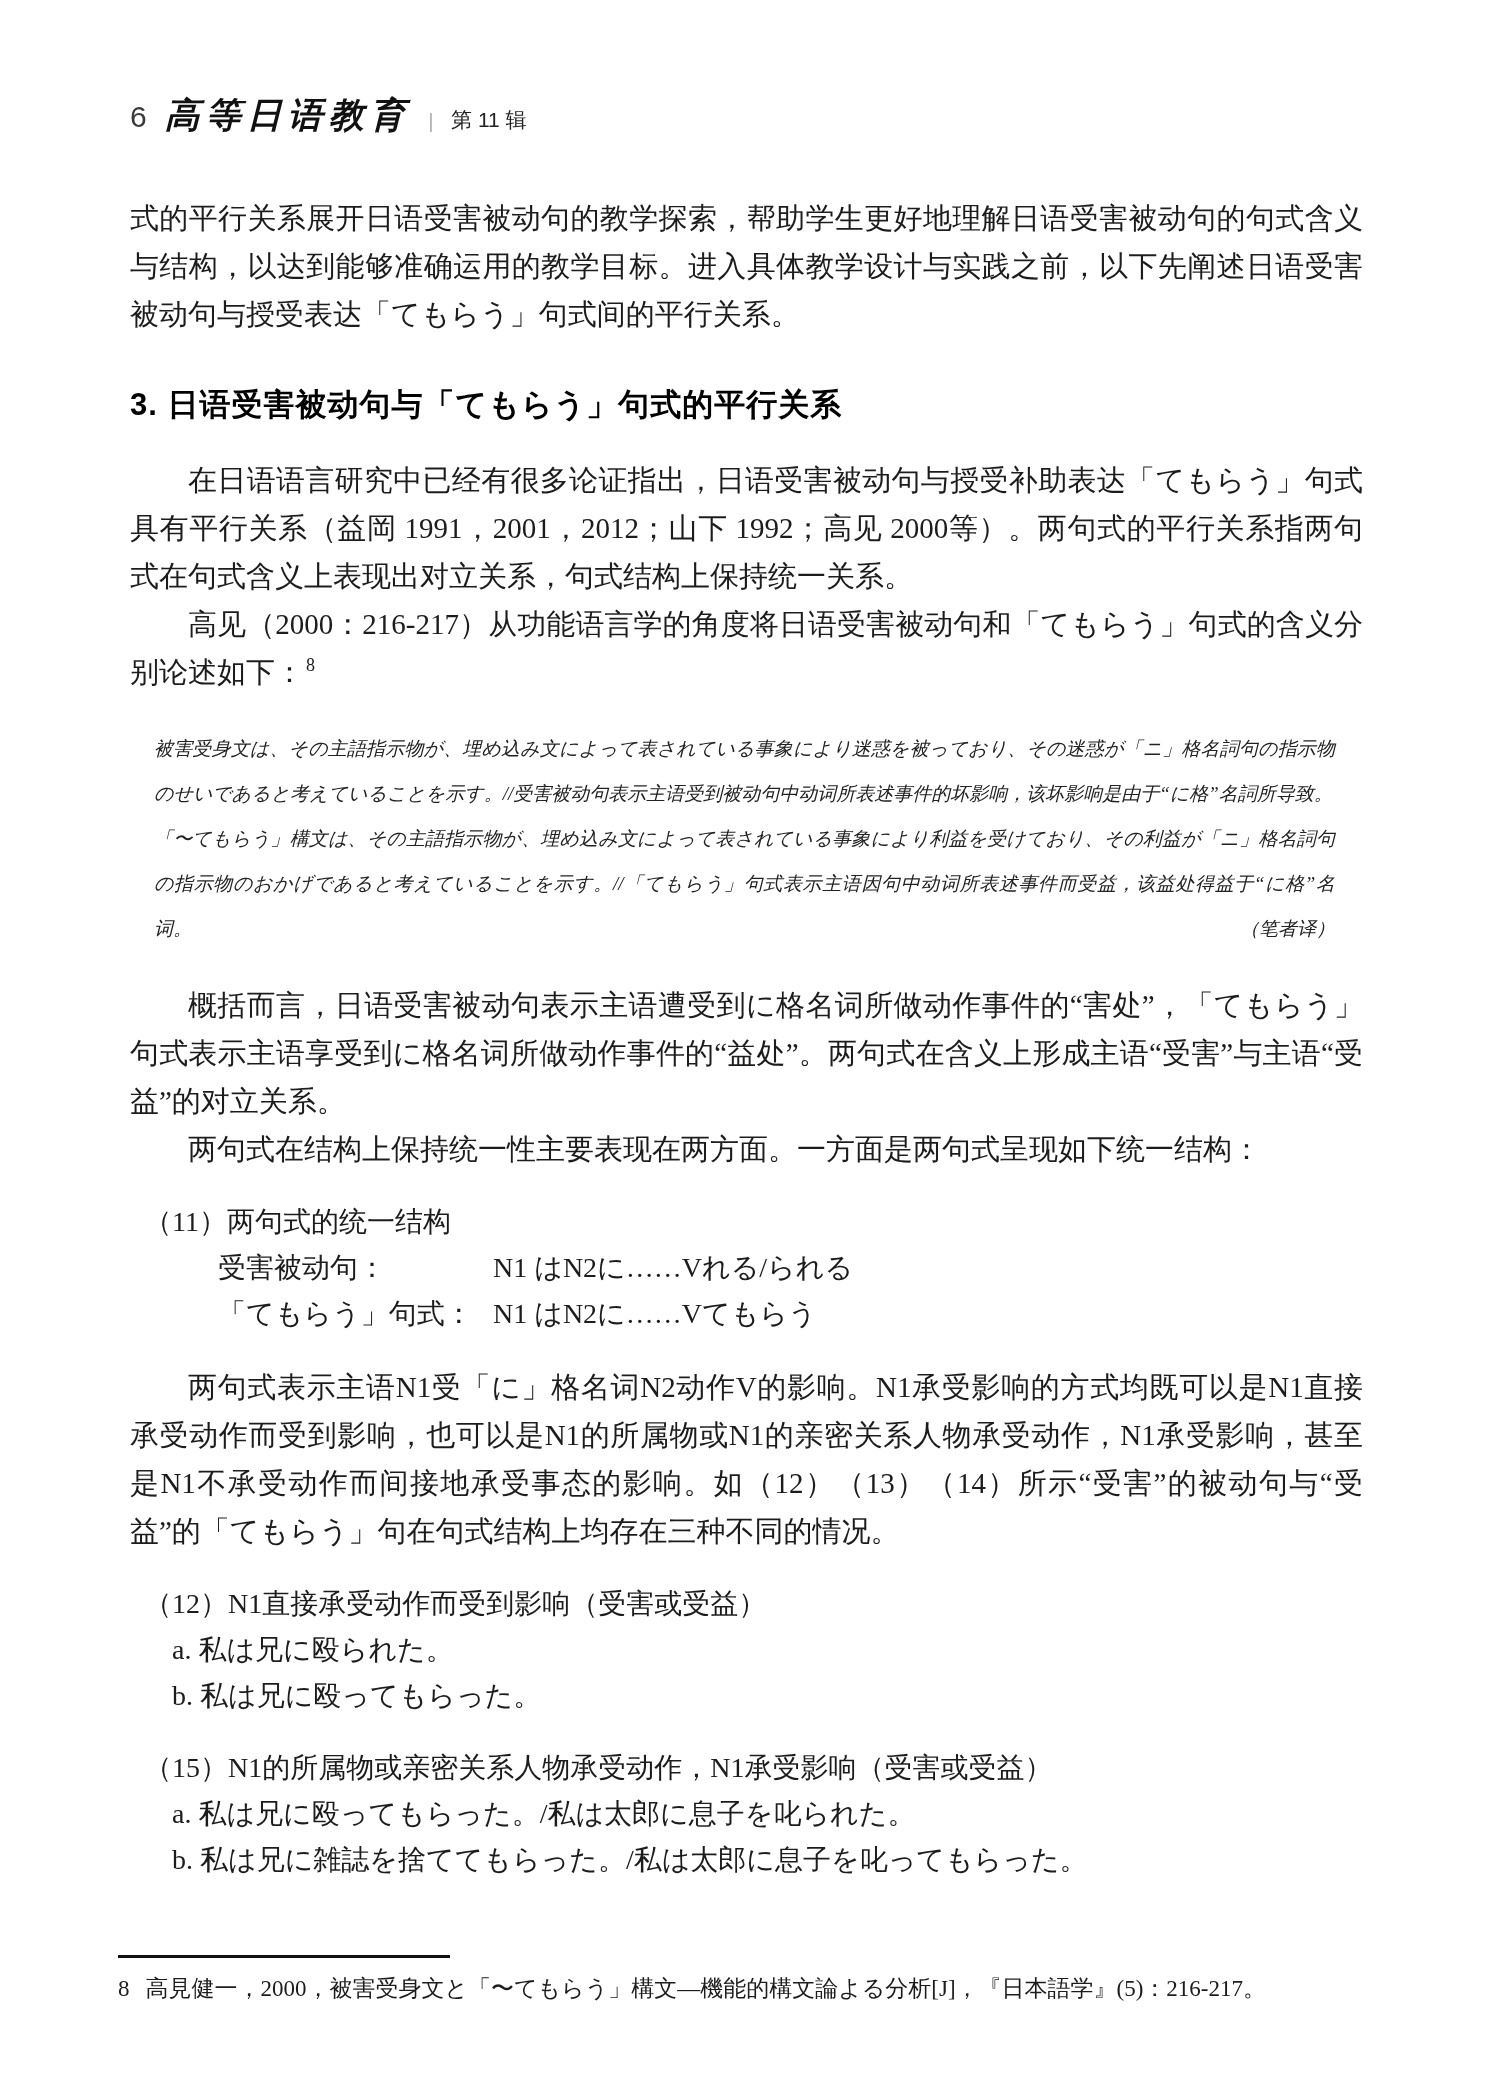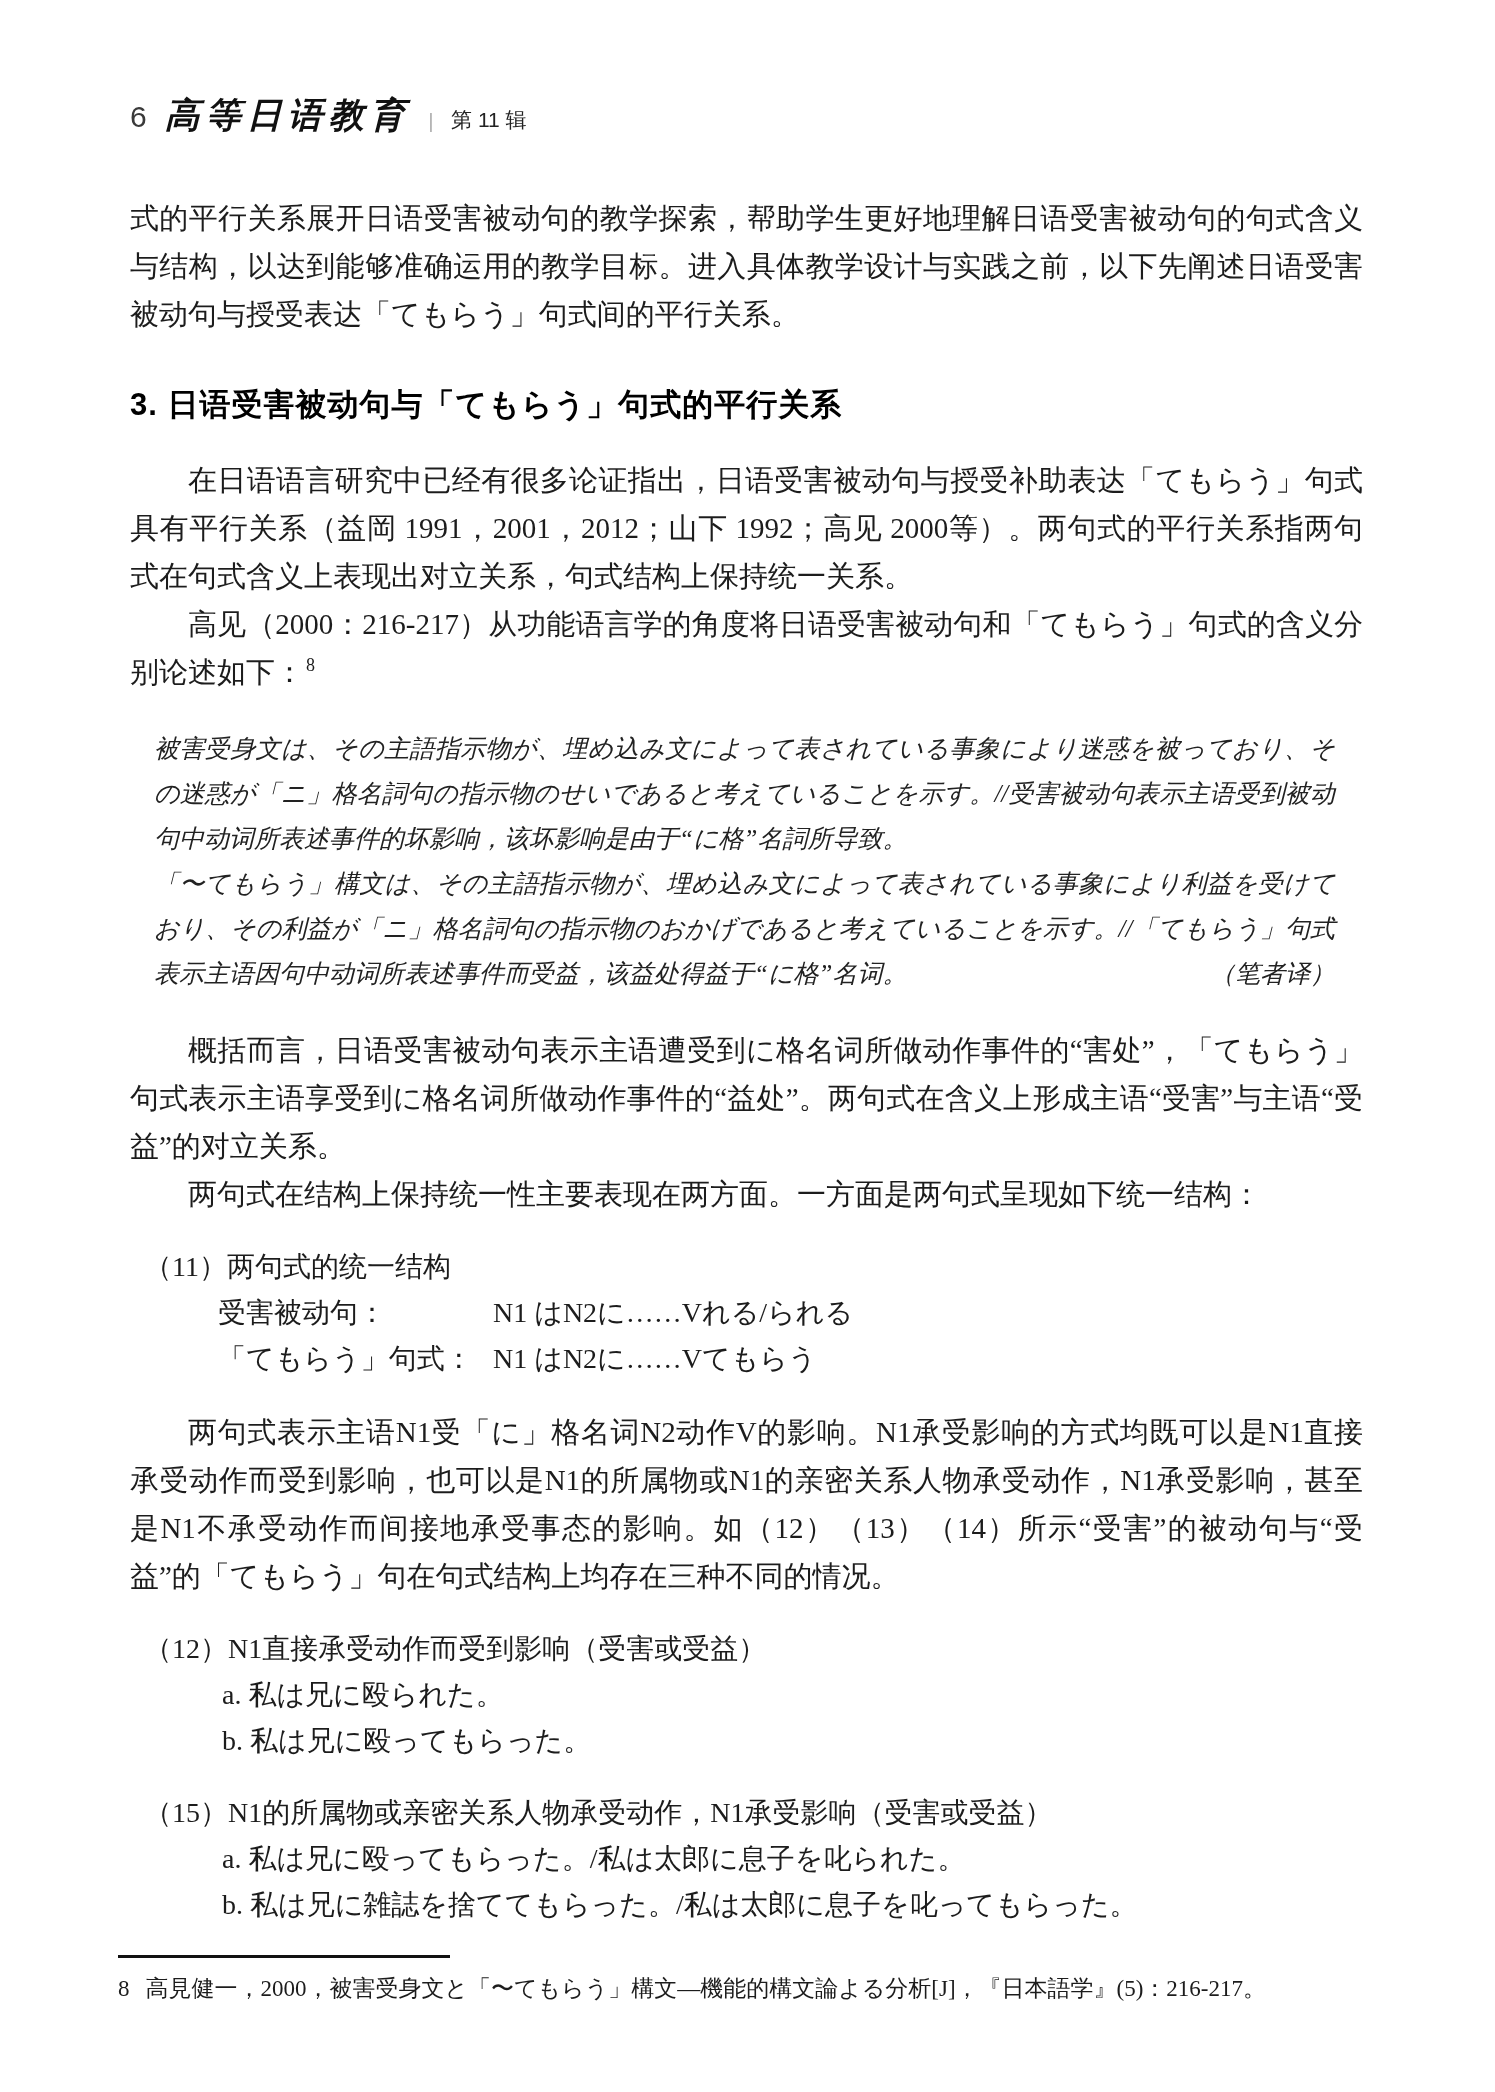--- a/index.html
+++ b/index.html
@@ -66,38 +66,38 @@
     font-weight: bold;
     color: #000;
     margin-top: 46px;
     margin-bottom: 30px;
     letter-spacing: 1px;
   }
   
   .quote {
     margin: 30px 28px 30px 24px;
     font-style: italic;
-    font-size: 25px;
+    font-size: 19px;
     line-height: 45px;
     text-align: justify;
     color: #222;
   }
   .quote-para { text-indent: 0; }
   .translator-note { float: right; font-style: italic; }
   
   .example { margin: 26px 0; }
   .example-label {
     font-size: 28px;
     line-height: 46px;
     margin-left: 14px;
   }
   .example-item {
     font-size: 28px;
     line-height: 46px;
-    margin-left: 92px;
+    margin-left: 42px;
   }
   .formula-row {
     font-size: 28px;
     line-height: 46px;
     margin-left: 88px;
     white-space: nowrap;
   }
   .formula-name { display: inline-block; width: 268px; }
   
   .footnote-area {

